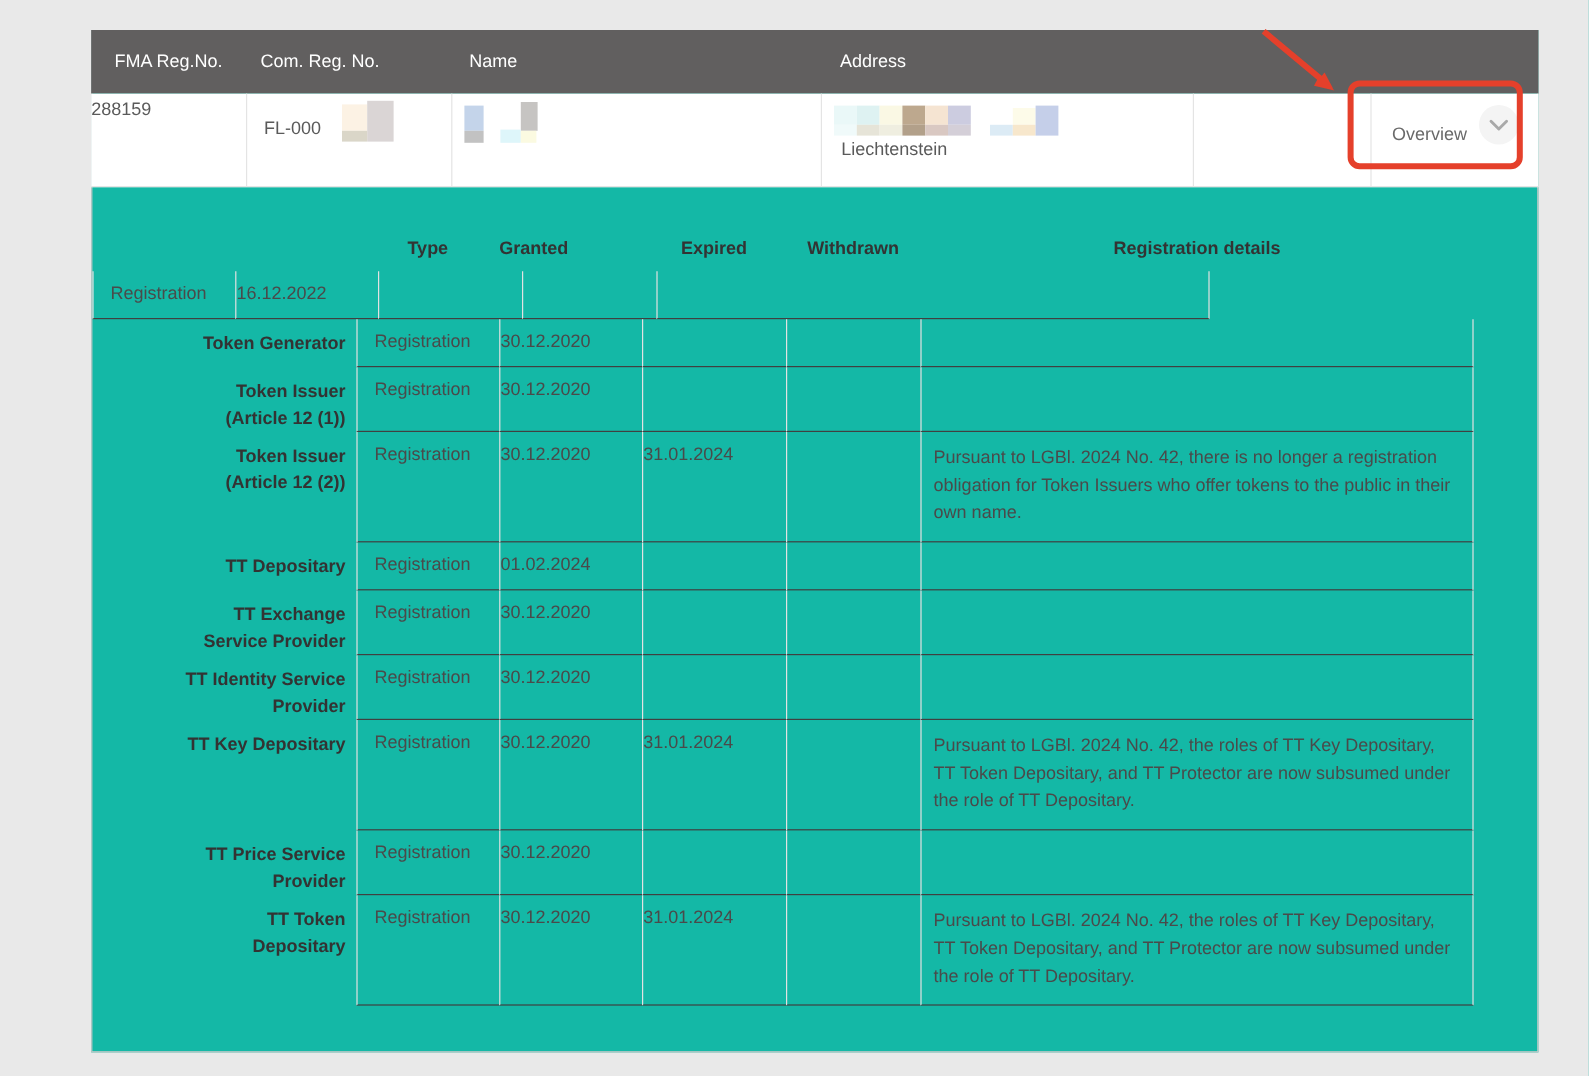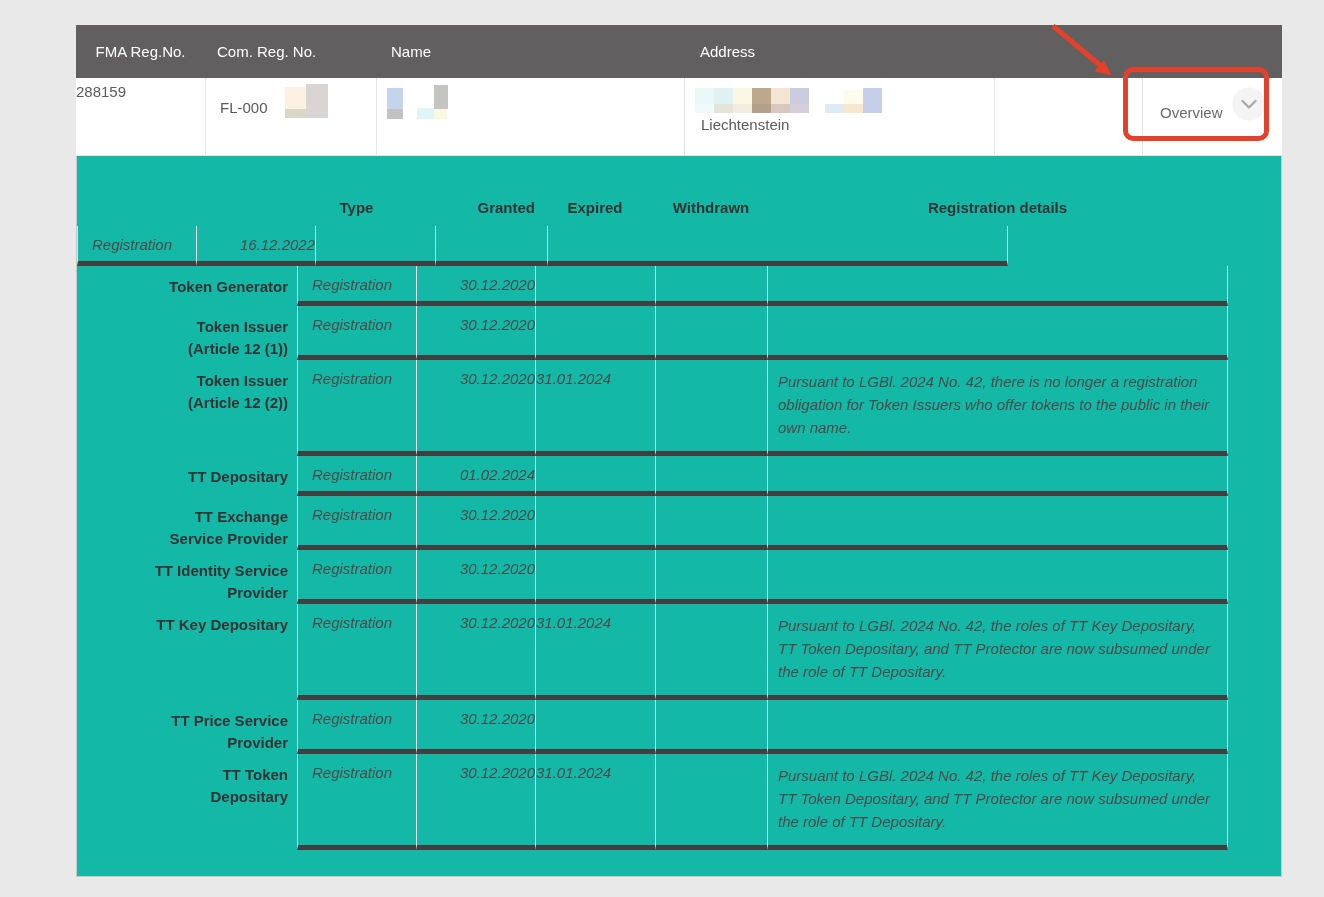--- a/index.html
+++ b/index.html
@@ -54,27 +54,27 @@
   .dheader { display:flex; margin-top:43px; margin-bottom:10px;
     font-weight:bold; color:#333; font-size:15px; }
   .rlabel {
     width:151px; margin-left:60px; margin-right:9px; flex:none;
     text-align:right; white-space:pre-line; line-height:22px;
   }
   .dh { text-align:center; }
   .drow { display:flex; font-size:15px; color:#4a4a4a; }
   .drow .rlabel { font-weight:bold; color:#333; padding-top:10px; }
   .cell {
-    border-left:1px solid #e2e2e2; border-bottom:5px solid #404040;
-    min-height:40px; padding-top:10px; flex:none;font-style:italic;
+    border-left:1px solid #e2e2e2; border-bottom:1px solid #404040;
+    min-height:40px; padding-top:10px; flex:none;
   }
   .drow:first-of-type .cell { border-top:1px solid #e2e2e2; }
   .cell:last-child { border-right:1px solid #e2e2e2; }
   .c-type { width:119px; padding-left:14px; }
-  .c-granted { width:119px; text-align:right; }
+  .c-granted { width:119px; text-align:left; }
   .c-expired { width:120px; }
   .c-withdrawn { width:112px; text-align:center; }
   .c-details { width:461px; padding:10px 14px 12px 10px; line-height:23px; }
   .dh.c-type, .dh.c-granted, .dh.c-expired, .dh.c-withdrawn, .dh.c-details {
     border:none; min-height:0; padding:0;
   }
   .dh.c-details { line-height:normal; }
   
   .ann-rect {
     position:absolute; left:1123px; top:67px; width:146px; height:74px;

